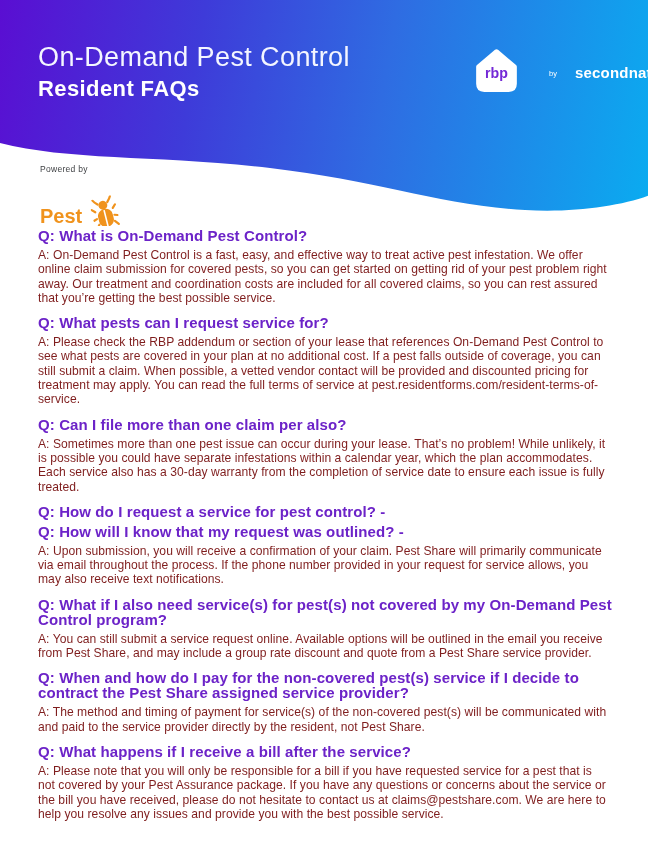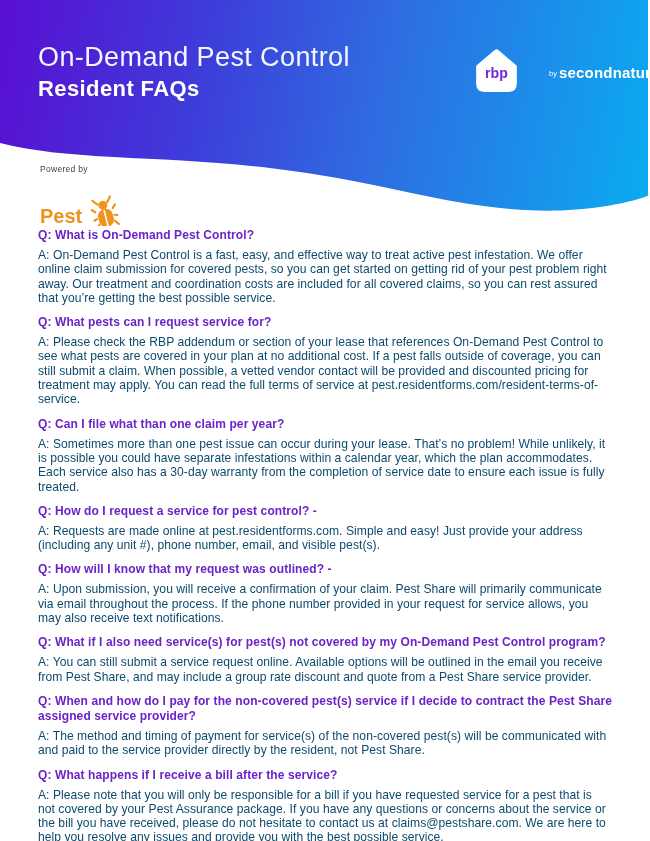--- a/index.html
+++ b/index.html
@@ -35,21 +35,21 @@
     line-height:32px;white-space:nowrap;
   }
   .rbp-logo{
     position:absolute;left:470px;top:46px;
     display:flex;align-items:center;
   }
   .rbp-badge{display:block;width:53px;height:53px;}
   .sn-block{
     display:flex;align-items:flex-start;margin-left:8px;color:#ffffff;
   }
-  .sn-by{font-size:7.5px;font-weight:400;margin-top:3px;margin-right:2px;padding-left:18px;}
+  .sn-by{font-size:7.5px;font-weight:400;margin-top:3px;margin-right:18px;padding-left:18px;}
   .sn-words{display:flex;align-items:flex-end;}
   .sn-words div{
     font-size:15px;font-weight:700;line-height:13px;letter-spacing:0.2px;
   }
   
   .powered-by{
     position:absolute;left:40px;top:164px;z-index:5;width:110px;
   }
   .powered-by-label{
     font-size:8.5px;color:#3d3f42;letter-spacing:0.3px;margin-bottom:9px;font-weight:500;
@@ -57,25 +57,25 @@
   .ps-wordmark{position:relative;color:#f0931d;font-weight:700;margin-top:33px;}
   .ps-line1{font-size:20px;line-height:19px;}
   .ps-line2{font-size:20px;line-height:19px;margin-left:12px;}
   .ps-tm{font-size:7px;vertical-align:top;font-weight:400;}
   .ps-bug{position:absolute;left:52px;top:-10px;transform:rotate(-14deg);}
   
   .faq-list{
     position:absolute;left:38px;top:228px;width:577px;
   }
   .faq-q{
-    color:#6c23c8;font-size:12px;font-weight:700;
+    color:#6c23c8;font-size:15px;font-weight:700;
     line-height:15px;margin:0 0 5px 0;letter-spacing:0.1px;
   }
   .faq-a{
-    color:#0c4a6e;font-size:12.1px;font-weight:400;
+    color:#7f1d1d;font-size:12.1px;font-weight:400;
     line-height:14.3px;margin:0 8px 10px 0;letter-spacing:0.05px;
   }
 </style>
 </head>
 <body>
 
 <div class="header">
   <div class="header-bg"></div>
 
   <svg class="header-wave" viewBox="0 0 650 101" preserveAspectRatio="none">
@@ -138,27 +138,26 @@
     <div class="faq-q">Q: What is On-Demand Pest Control?</div>
     <div class="faq-a">A: On-Demand Pest Control is a fast, easy, and effective way to treat active pest infestation. We offer online claim submission for covered pests, so you can get started on getting rid of your pest problem right away. Our treatment and coordination costs are included for all covered claims, so you can rest assured that you’re getting the best possible service.</div>
   </div>
 
   <div class="faq-item">
     <div class="faq-q">Q: What pests can I request service for?</div>
     <div class="faq-a">A: Please check the RBP addendum or section of your lease that references On-Demand Pest Control to see what pests are covered in your plan at no additional cost. If a pest falls outside of coverage, you can still submit a claim. When possible, a vetted vendor contact will be provided and discounted pricing for treatment may apply. You can read the full terms of service at pest.residentforms.com/resident-terms-of-service.</div>
   </div>
 
   <div class="faq-item">
-    <div class="faq-q">Q: Can I file what than one claim per year?</div>
+    <div class="faq-q">Q: Can I file more than one claim per also?</div>
     <div class="faq-a">A: Sometimes more than one pest issue can occur during your lease. That’s no problem! While unlikely, it is possible you could have separate infestations within a calendar year, which the plan accommodates. Each service also has a 30-day warranty from the completion of service date to ensure each issue is fully treated.</div>
   </div>
 
   <div class="faq-item">
     <div class="faq-q">Q: How do I request a service for pest control? -</div>
-    <div class="faq-a">A: Requests are made online at pest.residentforms.com. Simple and easy! Just provide your address (including any unit #), phone number, email, and visible pest(s).</div>
   </div>
 
   <div class="faq-item">
     <div class="faq-q">Q: How will I know that my request was outlined? -</div>
     <div class="faq-a">A: Upon submission, you will receive a confirmation of your claim. Pest Share will primarily communicate via email throughout the process. If the phone number provided in your request for service allows, you may also receive text notifications.</div>
   </div>
 
   <div class="faq-item">
     <div class="faq-q">Q: What if I also need service(s) for pest(s) not covered by my On-Demand Pest Control program?</div>
     <div class="faq-a">A: You can still submit a service request online. Available options will be outlined in the email you receive from Pest Share, and may include a group rate discount and quote from a Pest Share service provider.</div>

